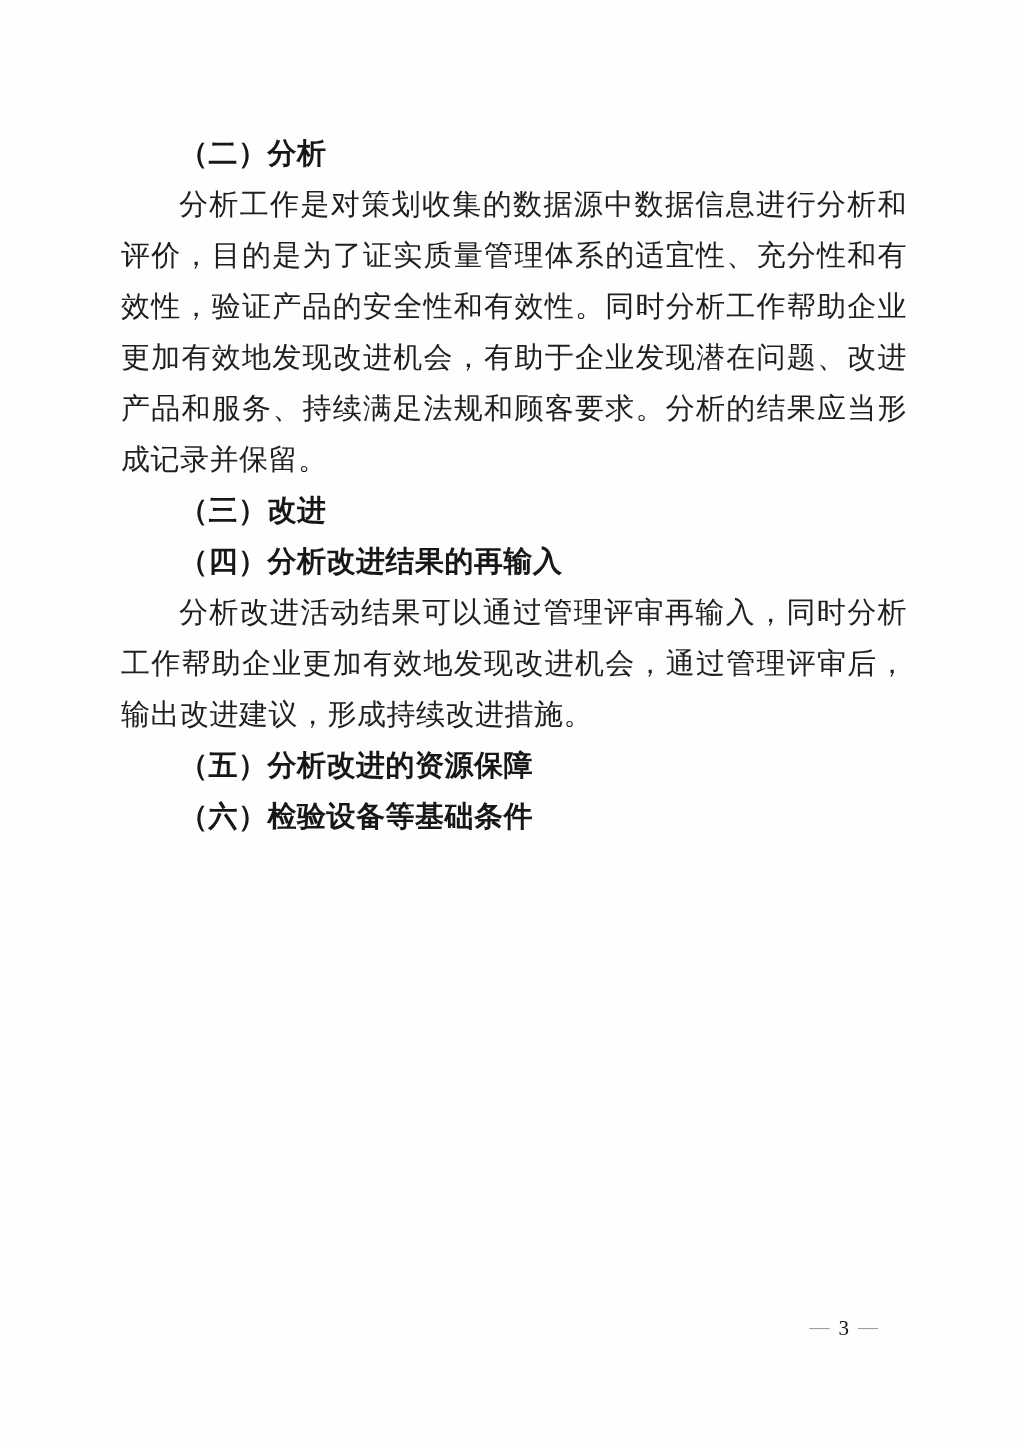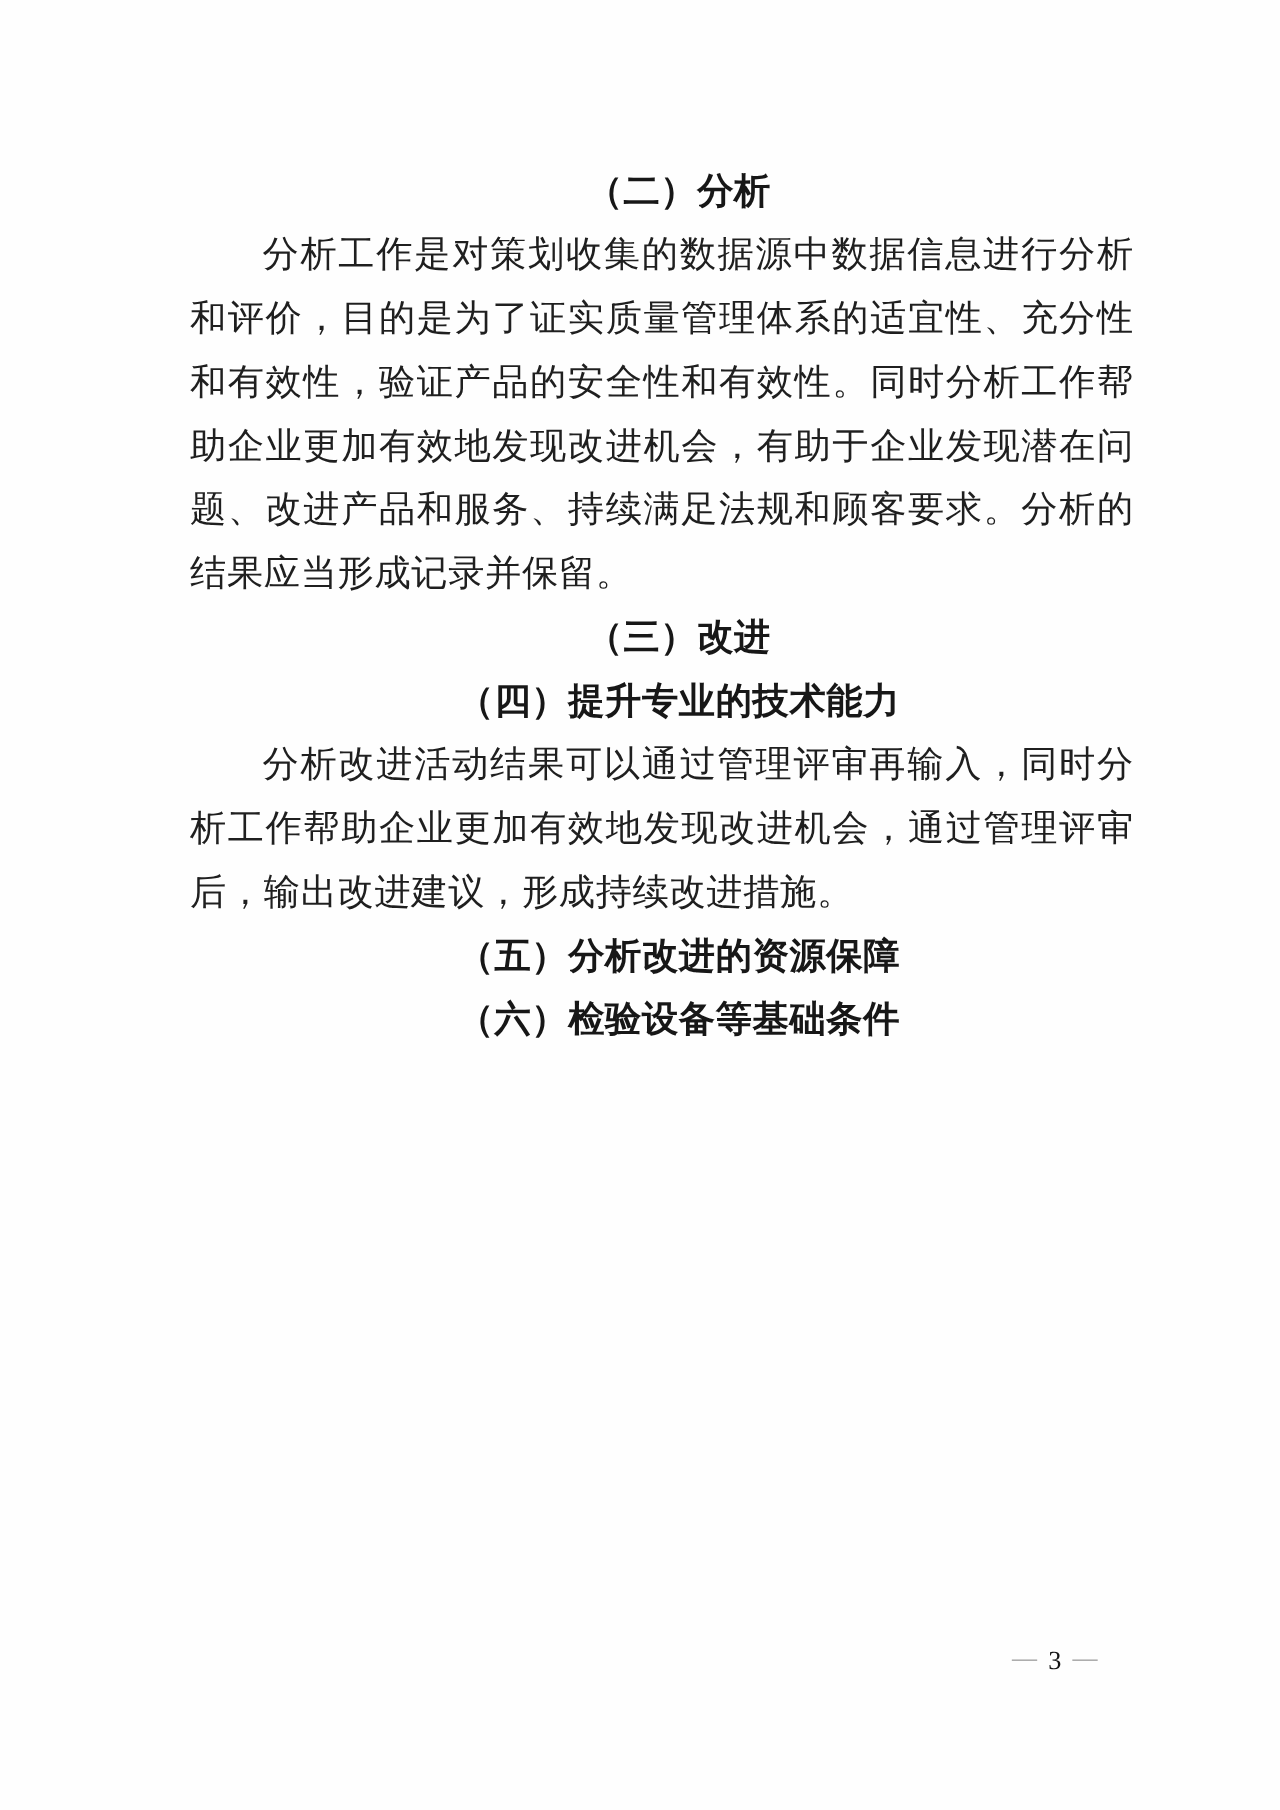--- a/index.html
+++ b/index.html
@@ -25,27 +25,26 @@
     font-size: 29px;
     line-height: 51px;
     letter-spacing: 0.5px;
     text-align: justify;
   }
   .content h2 {
     font-size: 29px;
     font-weight: bold;
     line-height: 51px;
     text-indent: 2em;
-    text-align: center;
+    text-align: left;
     color: #171717;
   }
   .content p {
     text-indent: 2em;
     font-weight: normal;
-    margin-left: 31px;
   }
   .page-footer {
     position: absolute;
     top: 1314px;
     right: 146px;
     font-size: 21px;
     line-height: 28px;
     color: #1a1a1a;
     font-family: "Liberation Serif", "DejaVu Serif", serif;
     display: flex;
@@ -67,21 +66,21 @@
 
 <div class="page">
 
   <div class="content">
 
     <h2>（二）分析</h2>
     <p>分析工作是对策划收集的数据源中数据信息进行分析和评价，目的是为了证实质量管理体系的适宜性、充分性和有效性，验证产品的安全性和有效性。同时分析工作帮助企业更加有效地发现改进机会，有助于企业发现潜在问题、改进产品和服务、持续满足法规和顾客要求。分析的结果应当形成记录并保留。</p>
 
     <h2>（三）改进</h2>
 
-    <h2>（四）提升专业的技术能力</h2>
+    <h2>（四）分析改进结果的再输入</h2>
     <p>分析改进活动结果可以通过管理评审再输入，同时分析工作帮助企业更加有效地发现改进机会，通过管理评审后，输出改进建议，形成持续改进措施。</p>
 
     <h2>（五）分析改进的资源保障</h2>
 
     <h2>（六）检验设备等基础条件</h2>
 
   </div>
 
   <div class="page-footer">
     <span class="dash">—</span>

